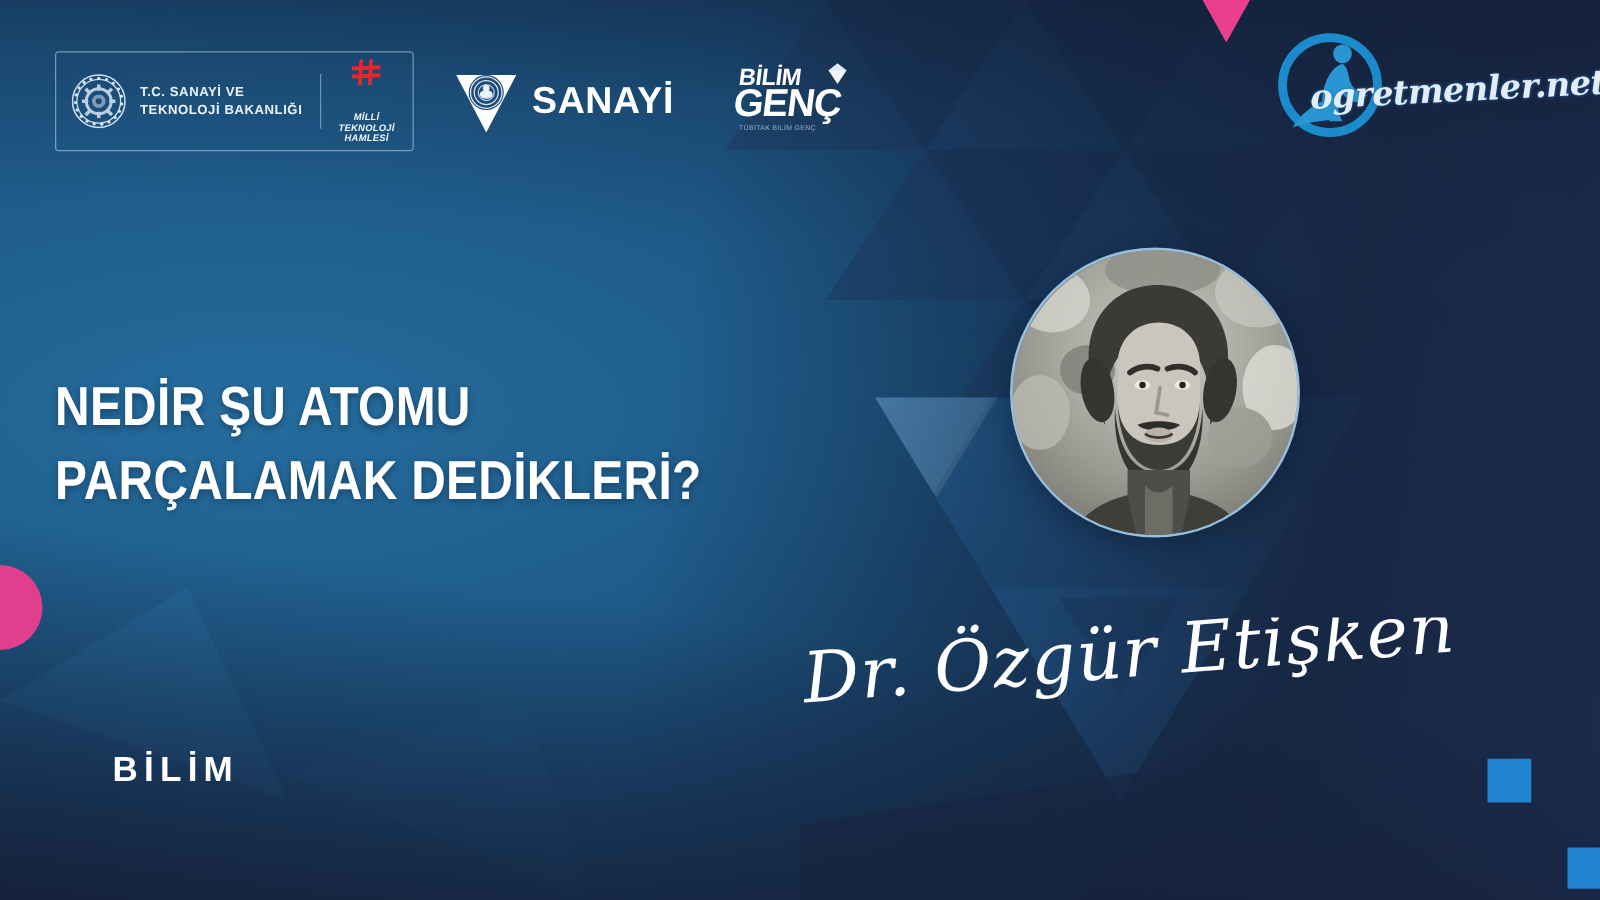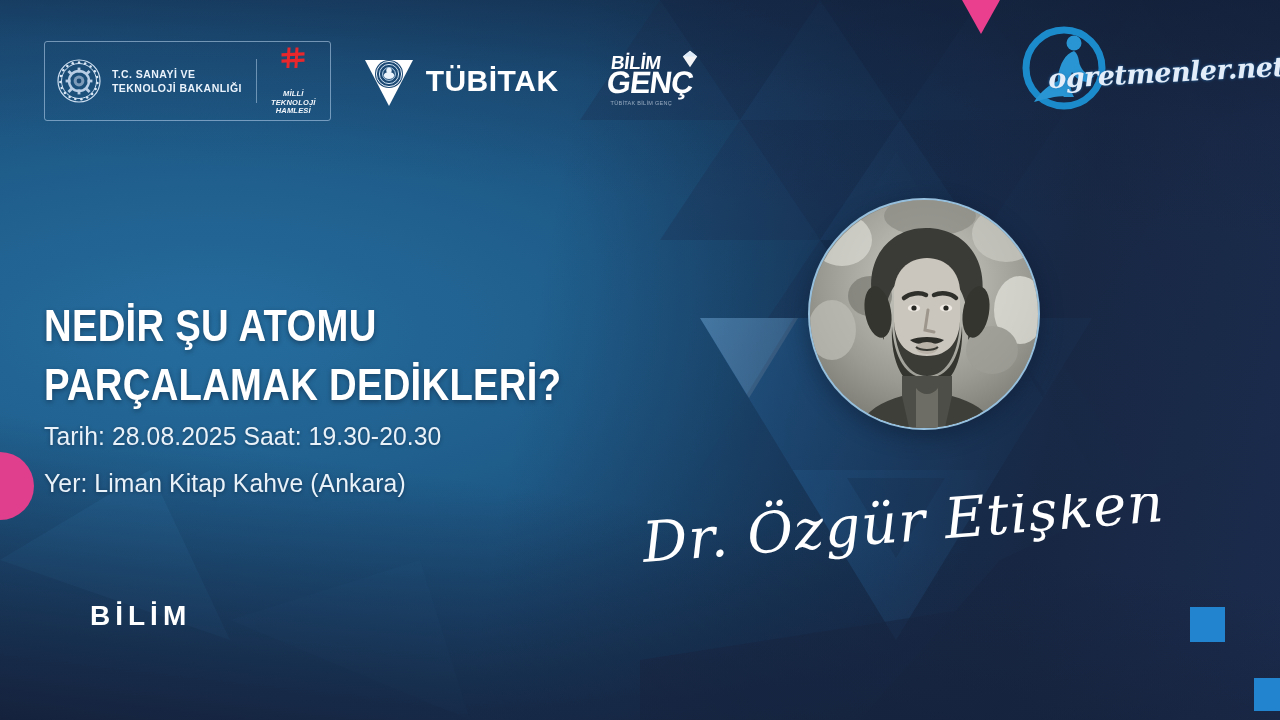--- a/index.html
+++ b/index.html
@@ -347,21 +347,21 @@
         <svg viewBox="0 0 52 54" xmlns="http://www.w3.org/2000/svg">
           <polygon points="2,6 50,6 26,52" fill="#ffffff"></polygon>
           <circle cx="26" cy="20" r="14" fill="#1d4a75"></circle>
           <circle cx="26" cy="20" r="12.6" fill="none" stroke="#e8f1fa" stroke-width="1"></circle>
           <circle cx="26" cy="20" r="9.6" fill="none" stroke="#cfe2f3" stroke-width="1"></circle>
           <circle cx="26" cy="20" r="6.4" fill="none" stroke="#b6d3ec" stroke-width="1"></circle>
           <ellipse cx="26" cy="21.5" rx="5.2" ry="3.4" fill="#eaf3fb"></ellipse>
           <circle cx="26" cy="16.4" r="2.7" fill="#eaf3fb"></circle>
         </svg>
       </span>
-      <span class="tubitak-word">TÜBİTAK</span>
+      <span class="tubitak-word">SANAYİ</span>
     </div>
 
     <div class="bilimgenc">
       <span class="bg-bilim">BİLİM</span>
       <span class="bg-genc">GENÇ</span>
       <span class="bg-diamond">
         <svg viewBox="0 0 16 18" xmlns="http://www.w3.org/2000/svg">
           <polygon points="8,0.8 15.2,6.4 8,17.2 0.8,6.4" fill="#ffffff" opacity="0.95"></polygon>
           <polygon points="8,0.8 15.2,6.4 0.8,6.4" fill="#dce9f6"></polygon>
         </svg>
@@ -377,24 +377,20 @@
         <circle cx="72" cy="25" r="7.5"></circle>
         <path d="M72 33 C63 36 58 46 56 58 C55 66 57 74 62 79 L72 79 C68 72 67 62 70 54 C73 60 79 64 86 64 L92 58 C84 57 78 51 77 43 C76 38 75 35 72 33 Z"></path>
         <path d="M58 62 C48 66 38 74 32 84 C42 81 54 78 64 78 Z"></path>
       </g>
     </svg>
     <span class="wm-text">ogretmenler.net</span>
   </div>
 
   <h1 class="headline">NEDİR ŞU ATOMU PARÇALAMAK DEDİKLERİ?</h1>
 
-  <div class="meta">
-    <div class="meta-line">Tarih: 28.08.2025 Saat: 19.30-20.30</div>
-    <div class="meta-line">Yer: Liman Kitap  Kahve (Ankara)</div>
-  </div>
 
   <div class="portrait">
     <svg viewBox="0 0 232 232" xmlns="http://www.w3.org/2000/svg">
       <defs>
         <radialGradient id="leaf" cx="50%" cy="35%" r="75%">
           <stop offset="0%" stop-color="#cfcfc8"></stop>
           <stop offset="60%" stop-color="#9a9a92"></stop>
           <stop offset="100%" stop-color="#6e6e68"></stop>
         </radialGradient>
         <clipPath id="pc">

